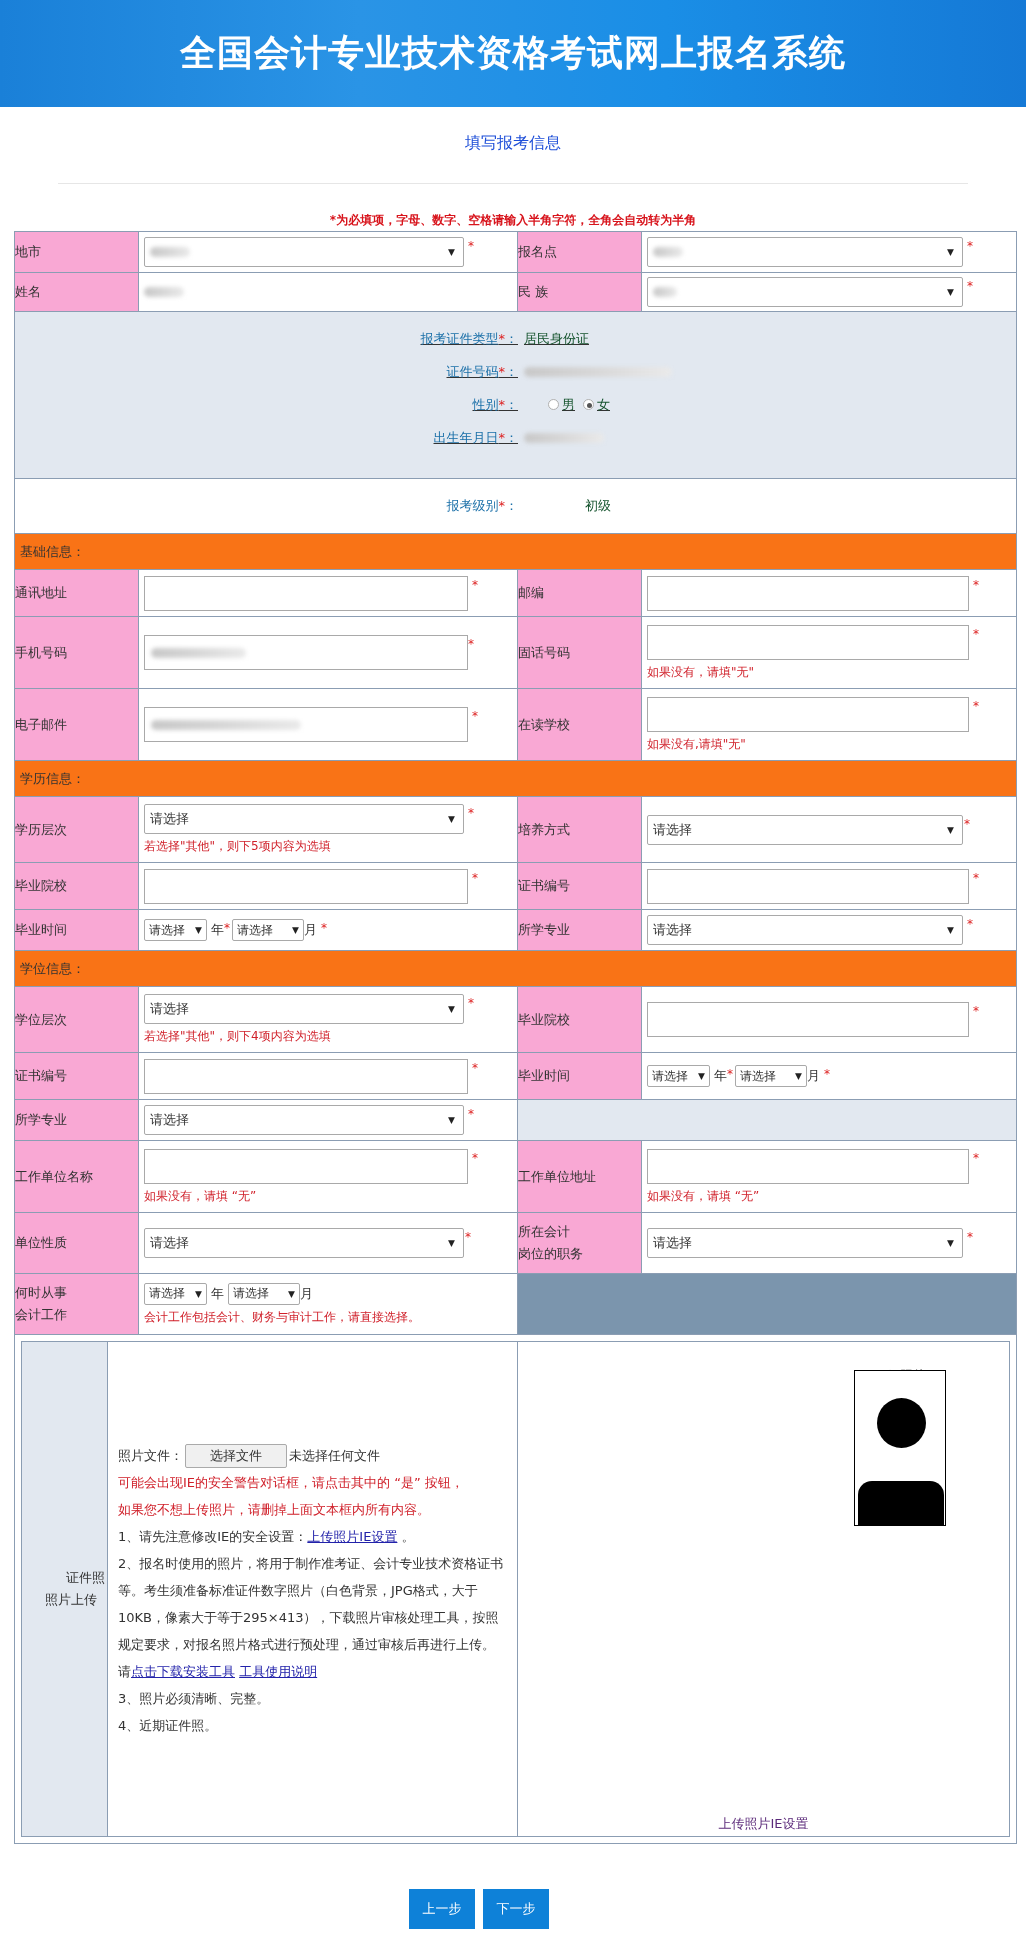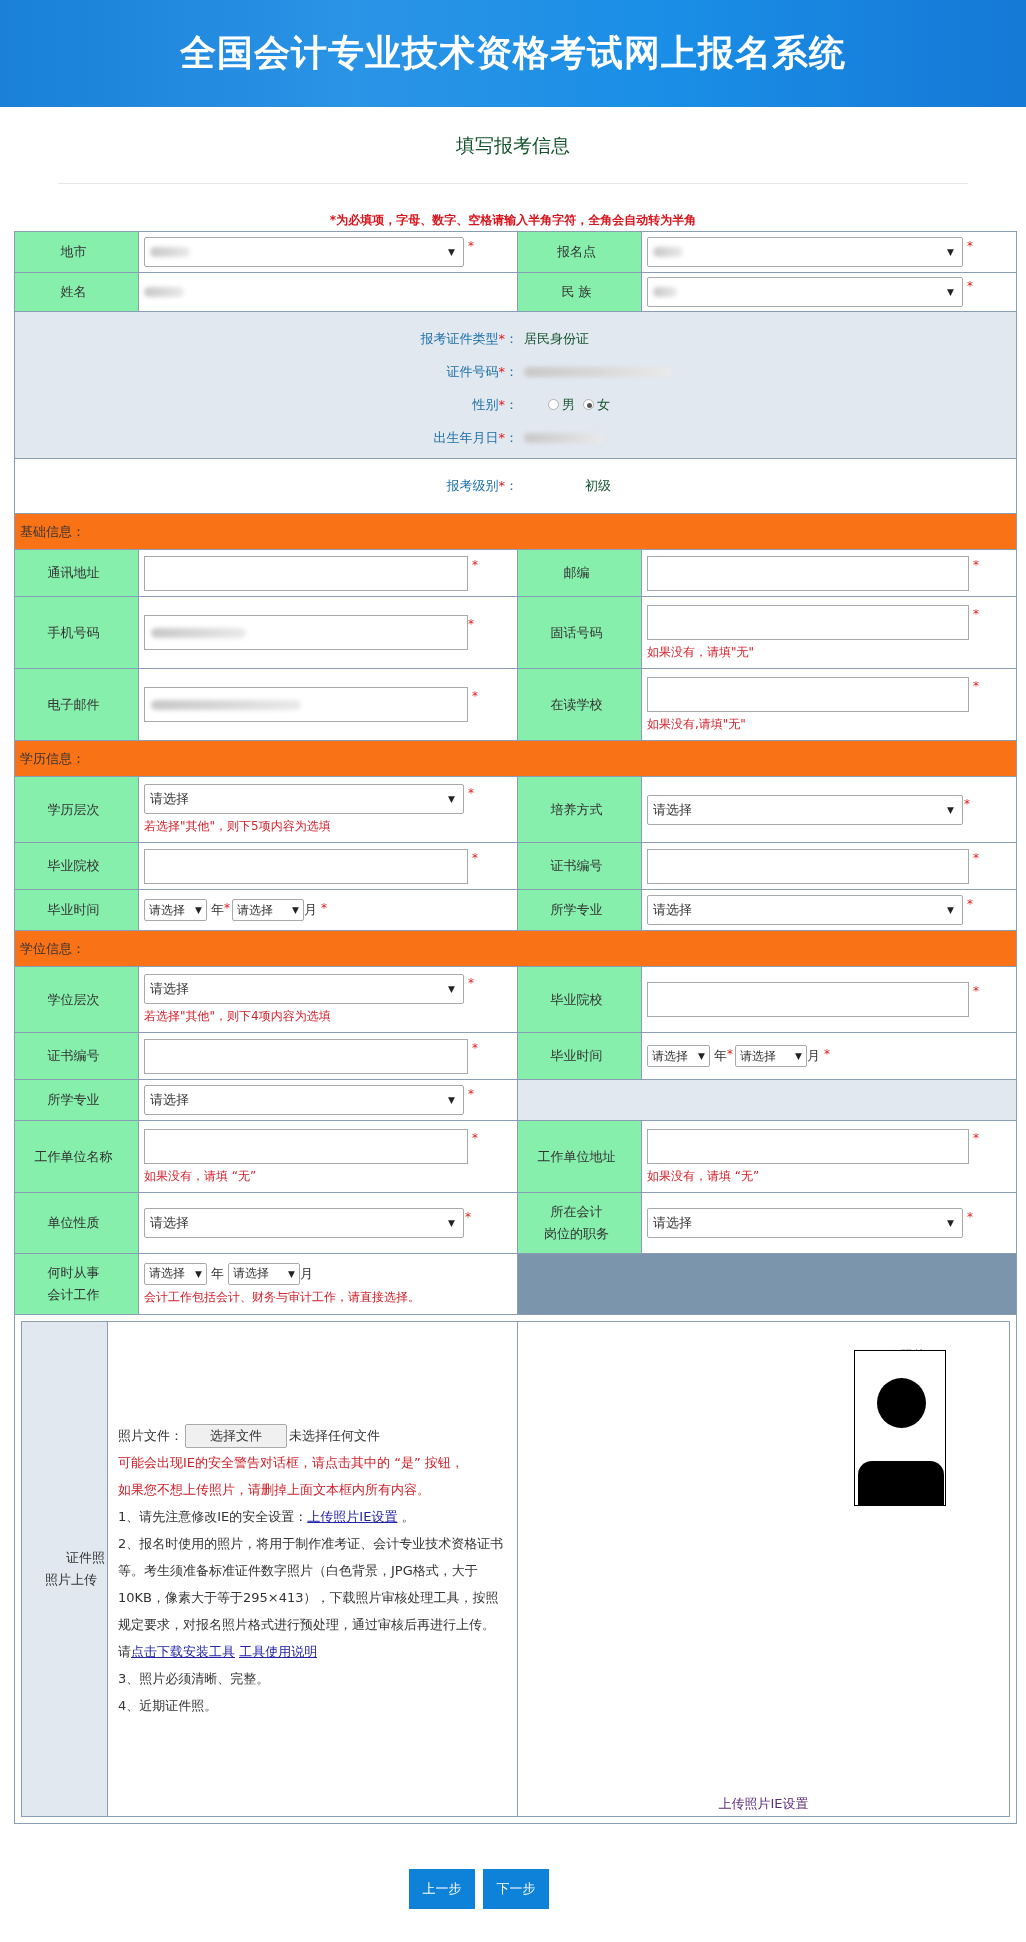--- a/index.html
+++ b/index.html
@@ -6,48 +6,48 @@
   html, body { width: 1026px; background: #ffffff; }
   body { font-family: "DejaVu Sans", "Liberation Sans", sans-serif; font-size: 13px; color: #333; }
 
   .banner {
     height: 107px; width: 1026px;
     background: linear-gradient(90deg, #1a80d8 0%, #2a94e6 35%, #1a8ee6 65%, #1579d6 100%);
     display: flex; align-items: center; justify-content: center;
   }
   .banner h1 { color: #fff; font-size: 36px; font-weight: bold; letter-spacing: 1px; }
 
-  .page-title { text-align: center; font-size: 19px; color: #14532d; margin-top: 26px; height: 40px; }
+  .page-title { text-align: center; font-size: 16px; color: #1d4ed8; margin-top: 26px; height: 40px; }
   .title-rule { width: 910px; margin: 10px auto 0; border-top: 1px solid #e6e6e6; }
   .notice { text-align: center; color: #d8141c; font-size: 12px; margin-top: 28px; height: 19px; font-weight: bold; }
 
   table.form { width: 1002px; margin-left: 14px; border-collapse: collapse; table-layout: fixed; }
   table.form td { border: 1px solid #8b9db3; vertical-align: middle; }
-  td.lbl { background: #86efac; text-align: center; padding-right: 6px; color: #333; font-size: 13px; line-height: 22px; }
+  td.lbl { background: #f9a8d4; text-align: left; padding-right: 6px; color: #333; font-size: 13px; line-height: 22px; }
   td.val { background: #fff; padding: 4px 5px; }
   td.section { background: #f97316; height: 36px; padding-left: 5px; font-size: 13px; color: #333; }
   td.bluepanel { background: #e2e8f0; }
   td.slate { background: #7b95ad; }
 
   .row-inline { display: flex; align-items: center; }
   .sel { display: flex; align-items: center; justify-content: space-between; background: #fff;
          border: 1px solid #a9a9a9; border-radius: 2px; height: 30px; padding: 0 8px 0 5px; font-size: 13px; color: #333; }
   .sel .arrow { font-size: 9px; color: #222; }
   .sel.wide { width: 320px; }
   .sel.wide2 { width: 316px; }
   .sel.small { width: 63px; height: 22px; padding: 0 4px 0 4px; font-size: 12px; }
   .sel.mid { width: 72px; height: 22px; padding: 0 4px 0 4px; font-size: 12px; }
   .inp { border: 1px solid #a9a9a9; background: #fff; height: 35px; width: 324px; font-size: 13px; padding: 0 6px; }
   .inp.r { width: 322px; }
   .star { color: #d22; font-size: 12px; margin-left: 4px; align-self: flex-start; margin-top: 2px; }
   .hint { color: #d0202a; font-size: 12px; margin-top: 4px; }
   .blur { display: inline-block; background: linear-gradient(90deg, #c8c8c8, #d8d8d8, #eaeaea); border-radius: 6px; filter: blur(2px); height: 10px; }
   .txt { font-size: 13px; color: #333; }
 
-  .idpanel { padding: 10px 0 4px 0; }
+  .idpanel { padding: 10px 0 24px 0; text-decoration: underline; }
   .idline { display: flex; height: 33px; align-items: center; }
   .idline .k { width: 503px; text-align: right; color: #1a6fa8; font-size: 13px; }
   .idline .k .st { color: #d22; }
   .idline .v { padding-left: 6px; font-size: 13px; color: #14532d; display: flex; align-items: center; }
   .radio { display: inline-block; width: 11px; height: 11px; border: 1px solid #b0b0b0; border-radius: 50%; background: #fff; margin: 0 3px 0 0; position: relative; vertical-align: middle; }
   .radio.on::after { content: ""; position: absolute; left: 3px; top: 3px; width: 5px; height: 5px; border-radius: 50%; background: #555; }
   .upload-wrap { margin: 6px; border: 1px solid #8b9db3; display: flex; height: 496px; }
   .up-lbl { width: 86px; background: #e2e8f0; border-right: 1px solid #8b9db3; display: flex; flex-direction: column; justify-content: center; align-items: flex-end; padding-right: 2px; font-size: 13px; line-height: 22px; color: #333; }
   .up-body { width: 410px; border-right: 1px solid #8b9db3; padding: 100px 6px 0 10px; font-size: 13px; line-height: 27px; color: #333; }
   .up-body .red { color: #d0202a; }

